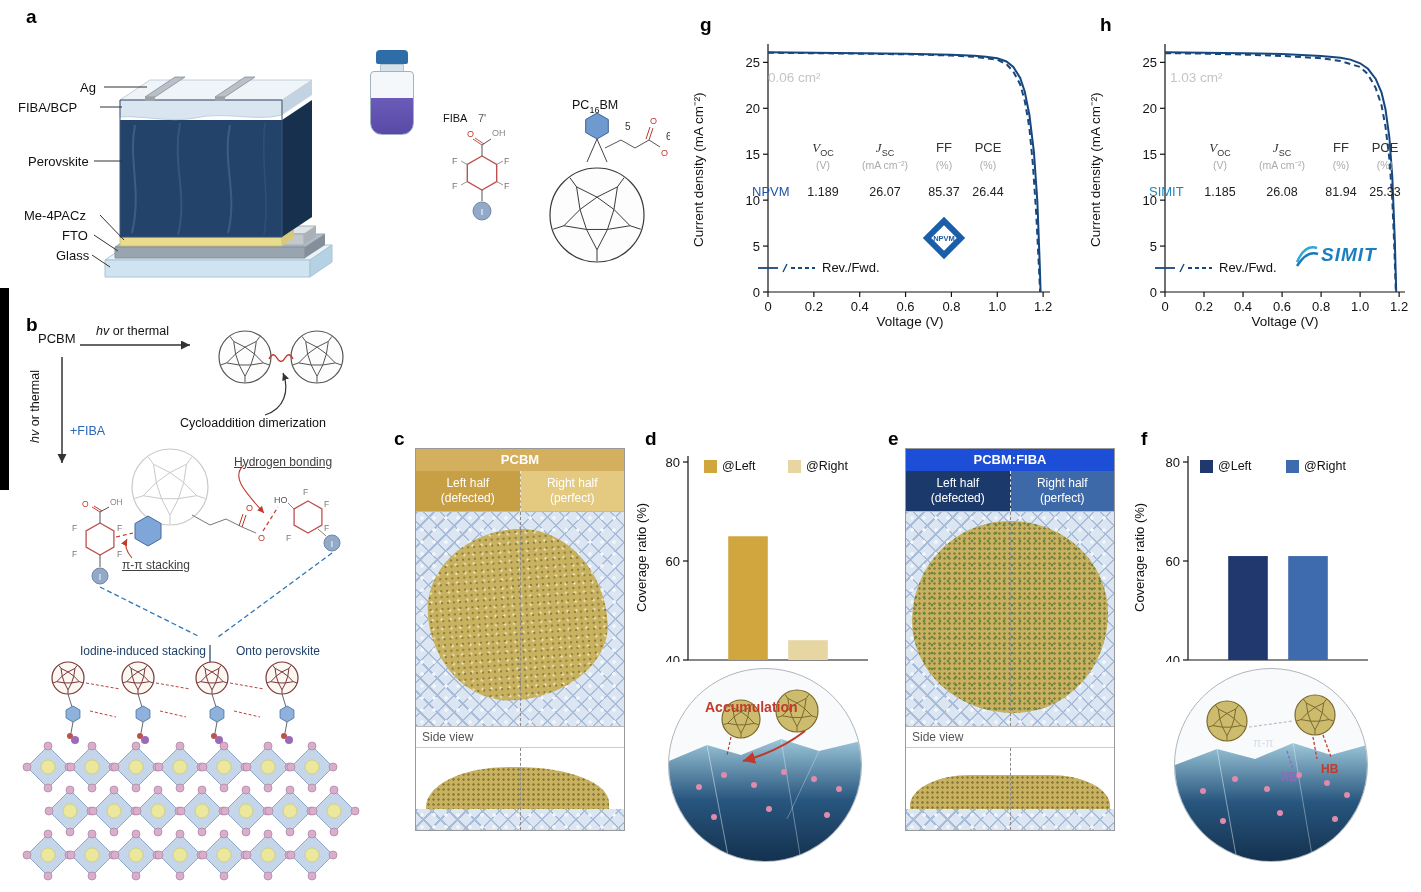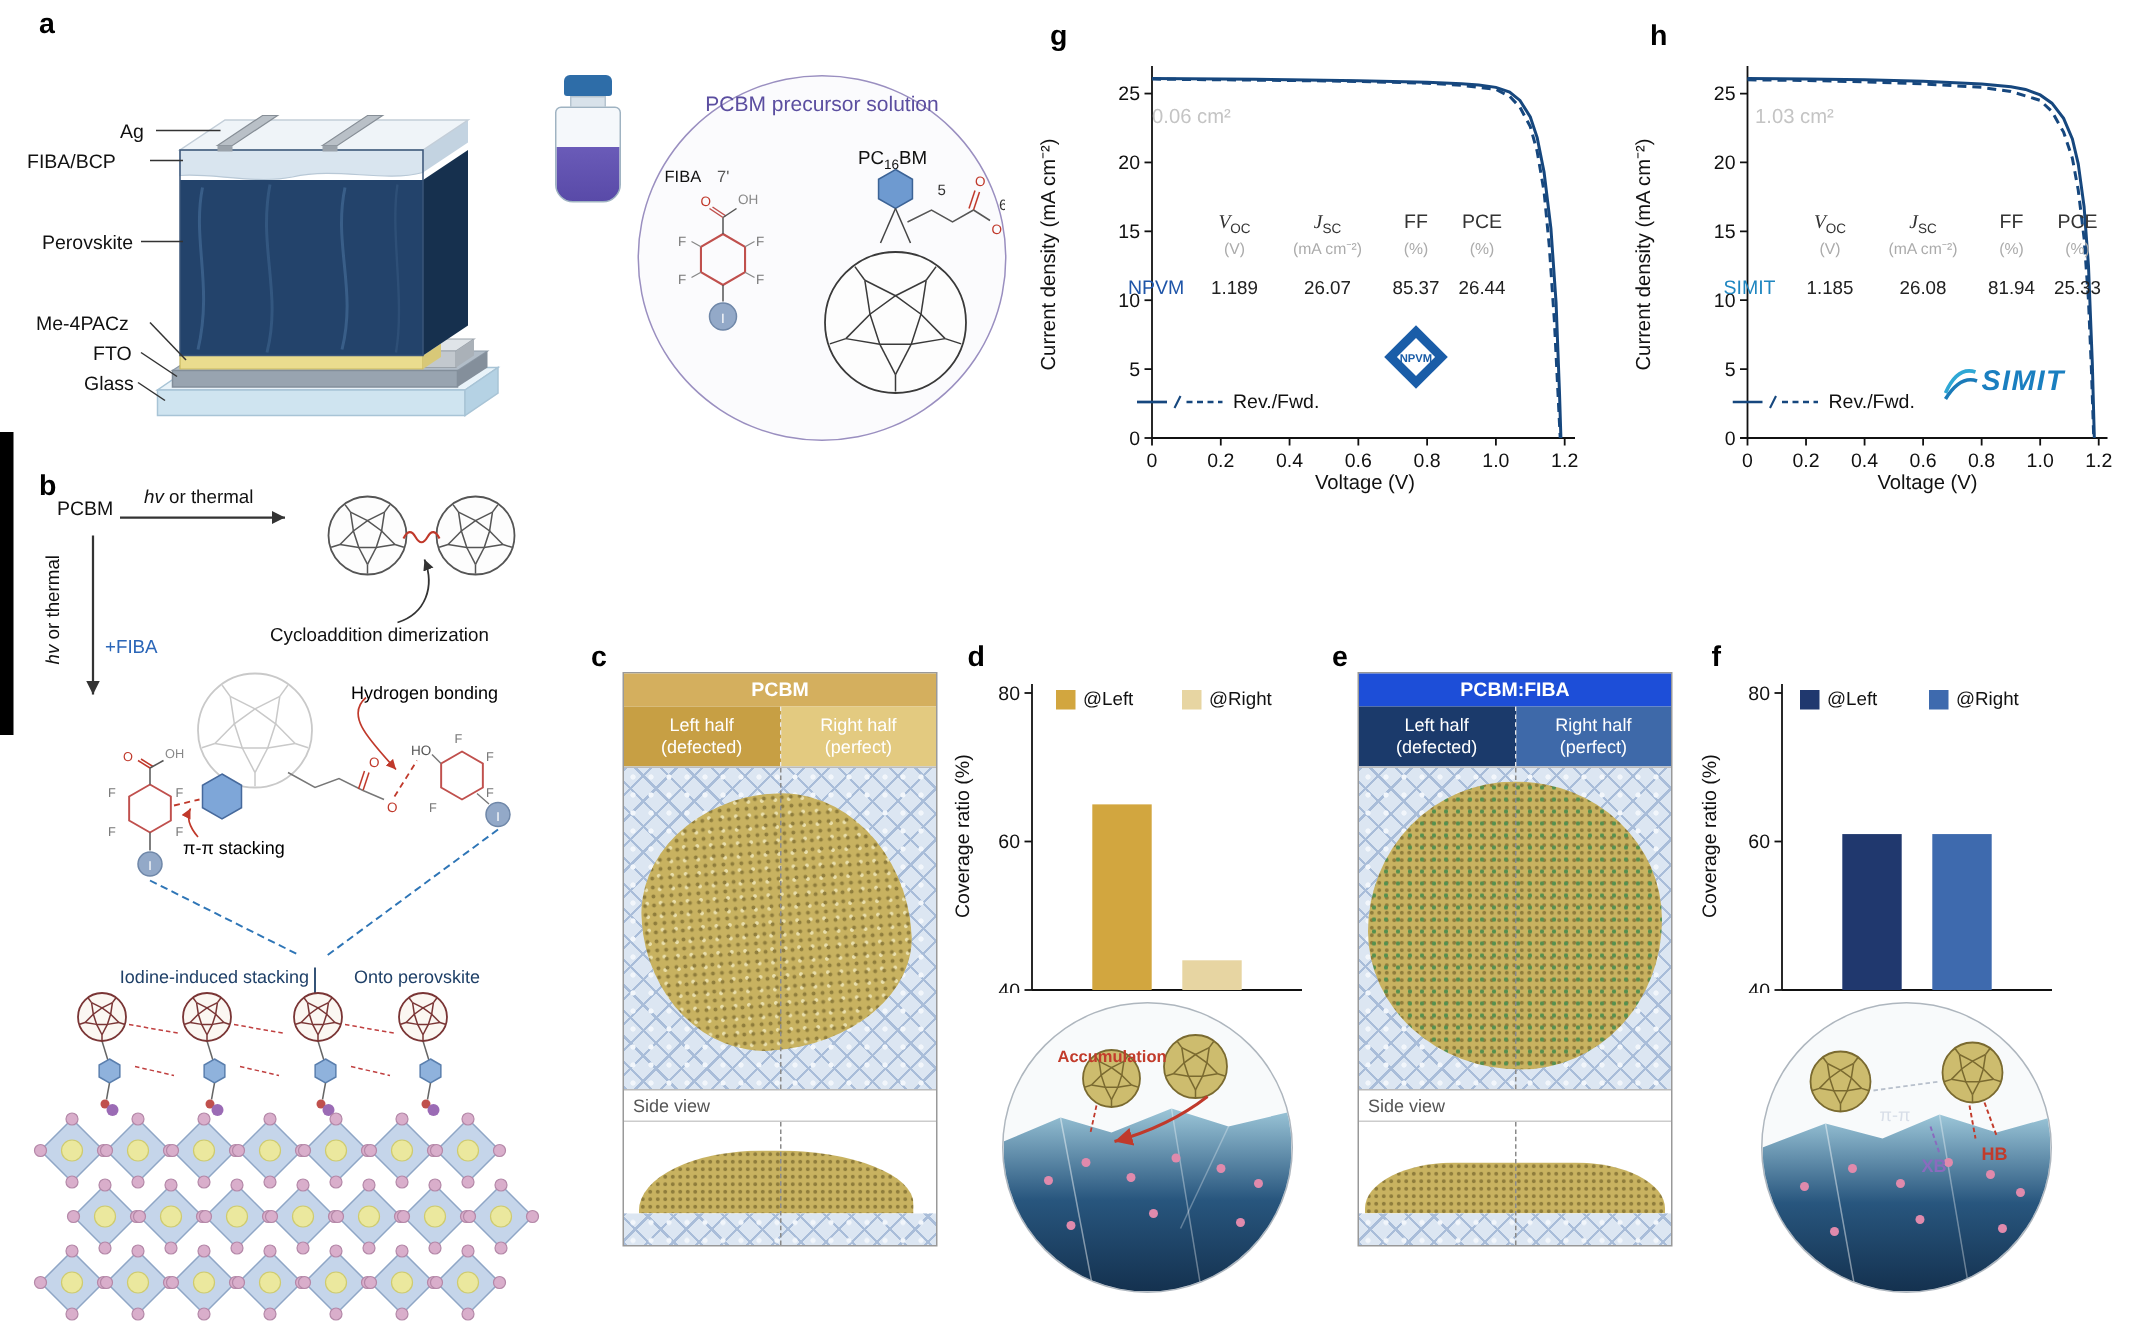--- a/index.html
+++ b/index.html
@@ -2,21 +2,21 @@
 <html><head>
 <meta charset="utf-8">
 <style>
   html,body{margin:0;padding:0;background:#fff;}
   .canvas{position:relative;width:1421px;height:892px;background:#fff;overflow:hidden;
           font-family:"Liberation Sans",sans-serif;color:#111;}
   .abs{position:absolute;}
   .plabel{position:absolute;font-weight:700;font-size:19px;color:#000;}
   .txt{position:absolute;font-size:13px;color:#111;white-space:nowrap;}
   .blue{color:#2B66B8;}
-  .red{color:#000000;}
+  .red{color:#404040;text-decoration:underline;}
   .navy{color:#1F4068;}
   .vtext{position:absolute;writing-mode:vertical-rl;transform:rotate(180deg);
          font-size:13.5px;color:#111;display:flex;align-items:center;justify-content:center;}
   .xlab{position:absolute;font-size:13.5px;text-align:center;color:#111;}
   .arealabel{position:absolute;font-size:13.5px;color:#C4C4C4;}
   
   .vial{position:absolute;left:370px;top:50px;width:44px;}
   .vial .cap{height:14px;background:#2E6DA8;border-radius:4px 4px 2px 2px;margin:0 6px;}
   .vial .neck{height:6px;background:#D8E2EA;margin:0 10px;border:1px solid #B5C4CF;border-bottom:none;}
   .vial .bodyv{height:62px;border:1.5px solid #9FB3C2;border-radius:4px 4px 12px 12px;
@@ -54,21 +54,21 @@
     background-image:radial-gradient(#8F7D3C 1px,transparent 1.5px);background-size:5px 5px;}
   .mound-c{left:5%;width:88%;height:42px;border-radius:45% 50% 4px 6px/95% 85% 0 0;}
   .mound-e{left:2%;width:96%;height:34px;border-radius:30% 30% 4px 4px/90% 90% 0 0;}
   .side-lattice{position:absolute;left:0;right:0;bottom:0;height:21px;}
   
   .bar-legend{position:absolute;font-size:12.5px;display:flex;align-items:center;gap:5px;color:#111;}
   .swatch{display:inline-block;width:13px;height:13px;}
   
   .inset{position:absolute;width:192px;height:192px;border-radius:50%;overflow:hidden;
          border:1px solid #AEB6BE;background:#F8FAFB;}
-  .accum{position:absolute;left:36px;top:30px;color:#C23B2B;font-size:11px;font-weight:600;}
+  .accum{position:absolute;left:36px;top:30px;color:#C23B2B;font-size:14px;font-weight:600;}
   
   .jv-table{position:absolute;}
   .jv-row{display:flex;align-items:baseline;}
   .jv-row span{display:block;text-align:center;}
   .jv-c0{width:48px;text-align:left !important;}
   .jv-c1{width:46px;}.jv-c2{width:78px;}.jv-c3{width:40px;}.jv-c4{width:48px;}
   .jv-head{font-size:13px;color:#333;height:18px;}
   .jv-head i{font-style:italic;font-family:"Liberation Serif",serif;}
   .jv-head sub{font-size:9px;}
   .jv-units{font-size:10.5px;color:#ABABAB;height:18px;}
@@ -137,23 +137,20 @@
   <div class="txt" style="left:24px;top:208px;">Me-4PACz</div>
   <div class="txt" style="left:62px;top:228px;">FTO</div>
   <div class="txt" style="left:56px;top:248px;">Glass</div>
 
   <div class="vial">
     <div class="cap"></div>
     <div class="neck"></div>
     <div class="bodyv"></div>
   </div>
 
-  <div class="oval">
-    <div class="oval-title">PCBM precursor solution</div>
-  </div>
   <div class="txt" style="left:443px;top:112px;font-size:11px;">FIBA</div>
   <div class="txt" style="left:478px;top:112px;font-size:11px;color:#555;">7'</div>
   <div class="txt" style="left:572px;top:98px;font-size:12.5px;">
     <span>PC</span><sub style="font-size:9px;">16</sub><span>BM</span>
   </div>
 
   <svg class="abs" style="left:437px;top:118px;" width="100" height="140" viewBox="0 0 100 140">
     <polygon points="45,38 59.7,46.5 59.7,63.5 45,72 30.3,63.5 30.3,46.5" fill="none" stroke="#C0504D" stroke-width="1.4"></polygon>
     <line x1="45" y1="38" x2="45" y2="27" stroke="#555" stroke-width="1"></line>
     <line x1="45" y1="27" x2="36" y2="21" stroke="#C0504D" stroke-width="1"></line>

